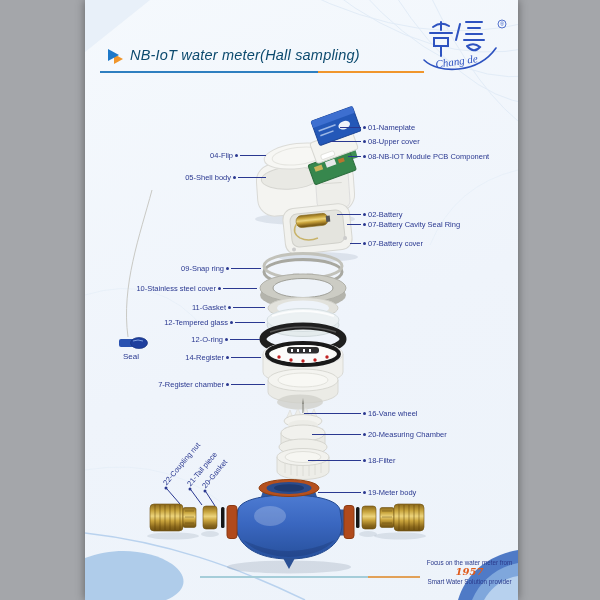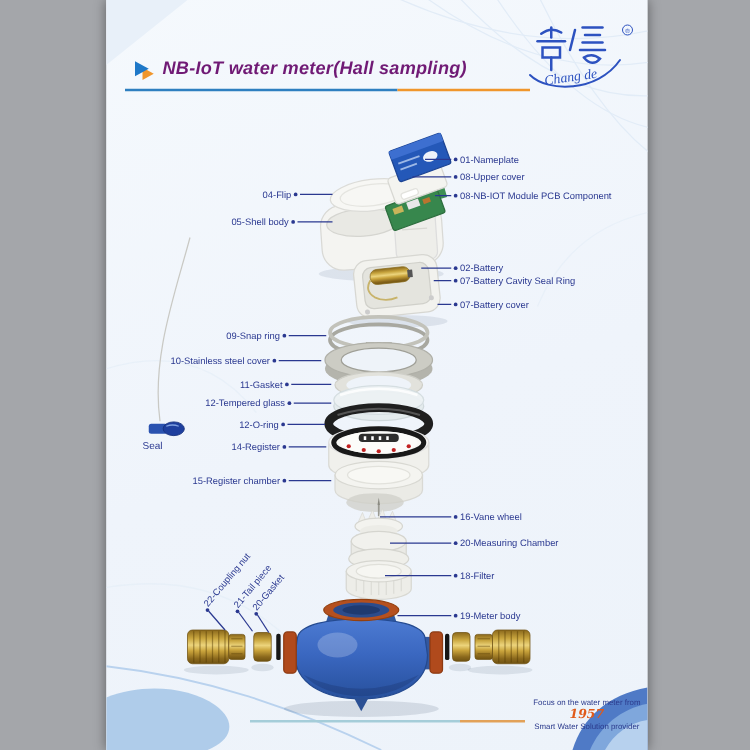--- a/index.html
+++ b/index.html
@@ -4,37 +4,37 @@
 <style>
   html,body{margin:0;padding:0;}
   body{width:600px;height:600px;background:#a4a6aa;font-family:"Liberation Sans",sans-serif;}
   .stage{position:relative;width:600px;height:600px;overflow:hidden;}
   .page{position:absolute;left:85px;top:0;width:433px;height:600px;
         background:linear-gradient(160deg,#f5f9fd 0%,#eff4fb 55%,#edf3fa 100%);
         box-shadow:0 0 9px rgba(0,0,0,.42);z-index:0;}
   svg.diagram{position:absolute;left:0;top:0;z-index:1;pointer-events:none;}
   .ui{position:absolute;left:0;top:0;width:600px;height:600px;z-index:2;}
 
-  .title{position:absolute;left:130px;top:47px;font-style:italic;font-weight:700;
-         font-size:14.5px;color:#701a75;letter-spacing:.2px;white-space:nowrap;}
+  .title{position:absolute;left:130px;top:47px;font-style:italic;font-weight:400;
+         font-size:14.5px;color:#0c4a6e;letter-spacing:.2px;white-space:nowrap;}
   .arrB{position:absolute;left:108px;top:49px;width:0;height:0;border-style:solid;
         border-width:6px 0 6px 11px;border-color:transparent transparent transparent #1e78c8;}
   .arrO{position:absolute;left:114px;top:54px;width:0;height:0;border-style:solid;
         border-width:5px 0 5px 9px;border-color:transparent transparent transparent #f0962c;z-index:-1;}
   .rule{position:absolute;top:71px;height:2px;}
   .rule.b{left:100px;width:218px;background:#2e7fc0;}
   .rule.o{left:318px;width:106px;background:#f0962c;}
 
   .lbl{position:absolute;display:flex;align-items:center;height:10px;
        font-size:7.5px;color:#2a3890;white-space:nowrap;}
   .lbl .ln{height:1px;background:#2a3890;flex:0 0 auto;}
   .lbl .dt{width:3px;height:3px;border-radius:50%;background:#2a3890;margin:0 2px;flex:0 0 auto;}
   .lbl.d{transform:rotate(-50deg);transform-origin:0 100%;}
 
-  .seal-lbl{position:absolute;left:114px;top:352px;width:34px;
+  .seal-lbl{position:absolute;left:114px;top:352px;width:34px;text-align:center;
             font-size:8px;color:#2a3890;}
 
   .f-rule{position:absolute;top:576px;height:1.5px;}
   .f-rule.t{left:200px;width:168px;background:#a5cdd9;}
   .f-rule.o{left:368px;width:52px;background:#e2a158;}
   .footer-text{position:absolute;left:421px;top:559px;width:97px;text-align:center;color:#2b3a8c;}
   .footer-text .f1{font-size:6.3px;}
   .footer-text .year{font-family:"DejaVu Serif",serif;font-style:italic;font-weight:700;
                      font-size:10px;color:#e05a1a;vertical-align:-1px;}
   .footer-text .f2{font-size:6.3px;margin-top:1px;}
@@ -406,21 +406,21 @@
         <span>12-O-ring</span>
         <i class="dt"></i>
         <i class="ln" style="width:30px"></i>
       </div>
     <div class="lbl l" style="right:339px;top:352px">
         <span>14-Register</span>
         <i class="dt"></i>
         <i class="ln" style="width:30px"></i>
       </div>
     <div class="lbl l" style="right:335px;top:379px">
-        <span>15-Register chamber</span>
+        <span>7-Register chamber</span>
         <i class="dt"></i>
         <i class="ln" style="width:34px"></i>
       </div>
 
     <div class="lbl d" style="left:168px;top:477px">
         <span>22-Coupling nut</span>
       </div>
     <div class="lbl d" style="left:192px;top:478px">
         <span>21-Tail piece</span>
       </div>

